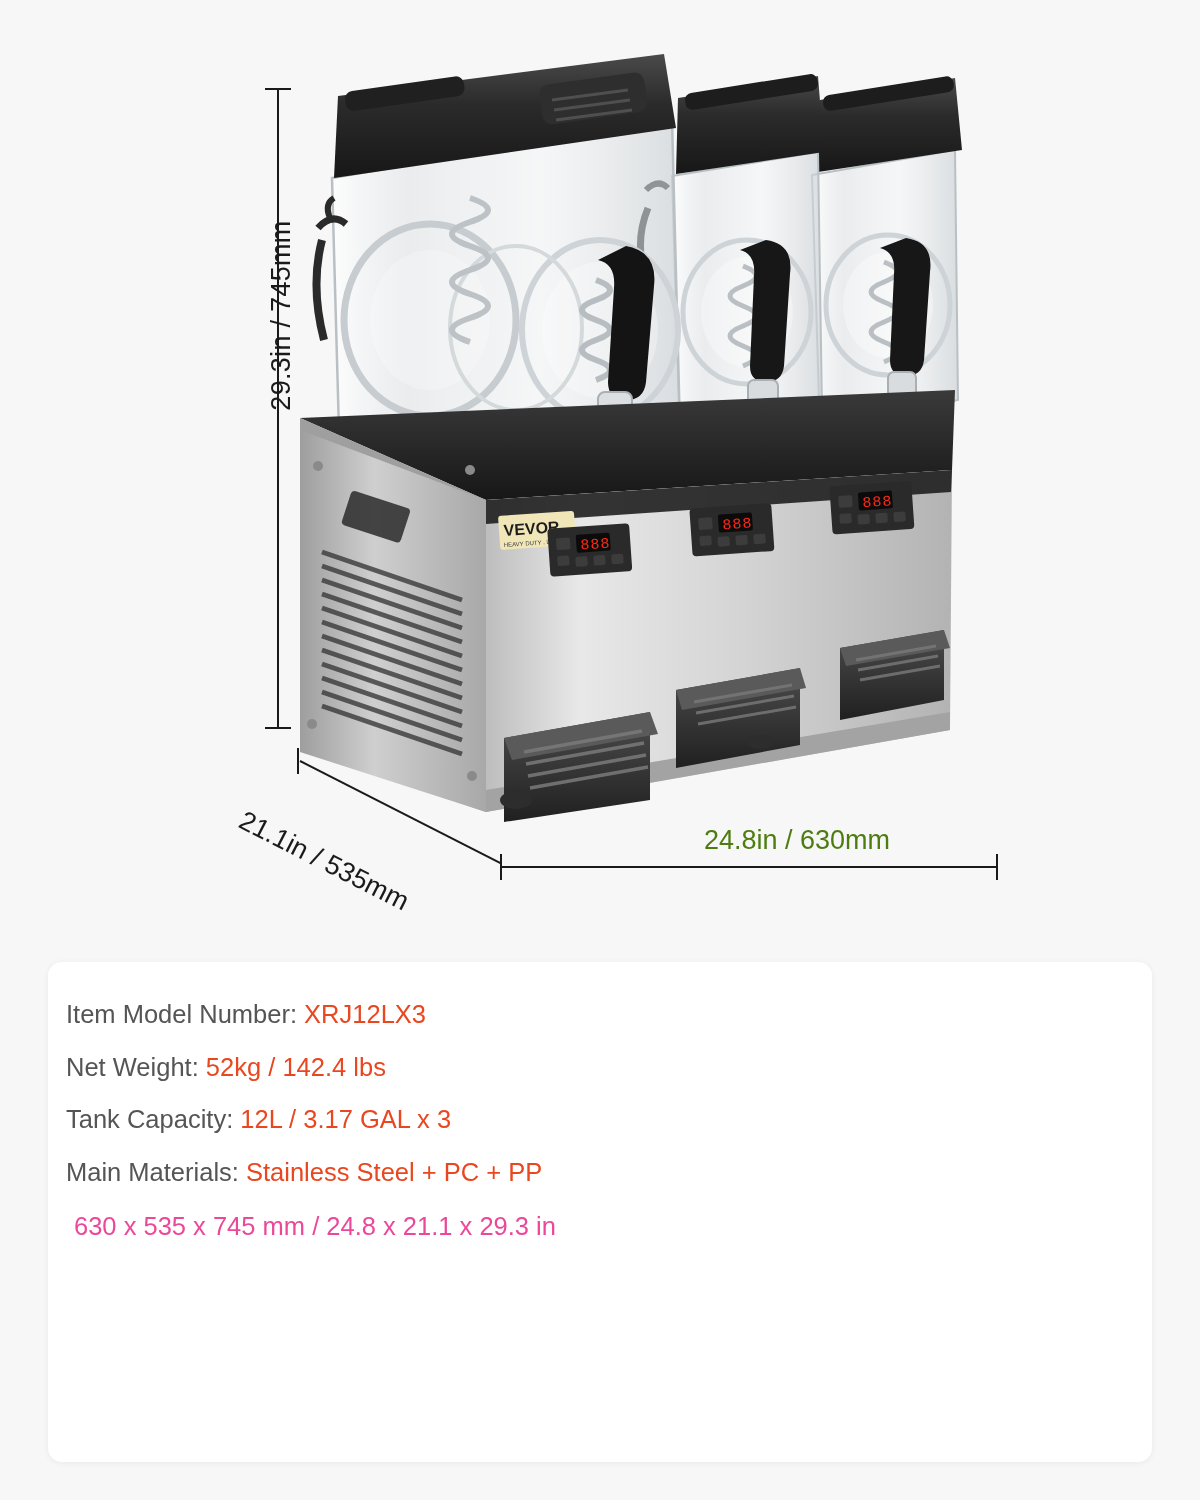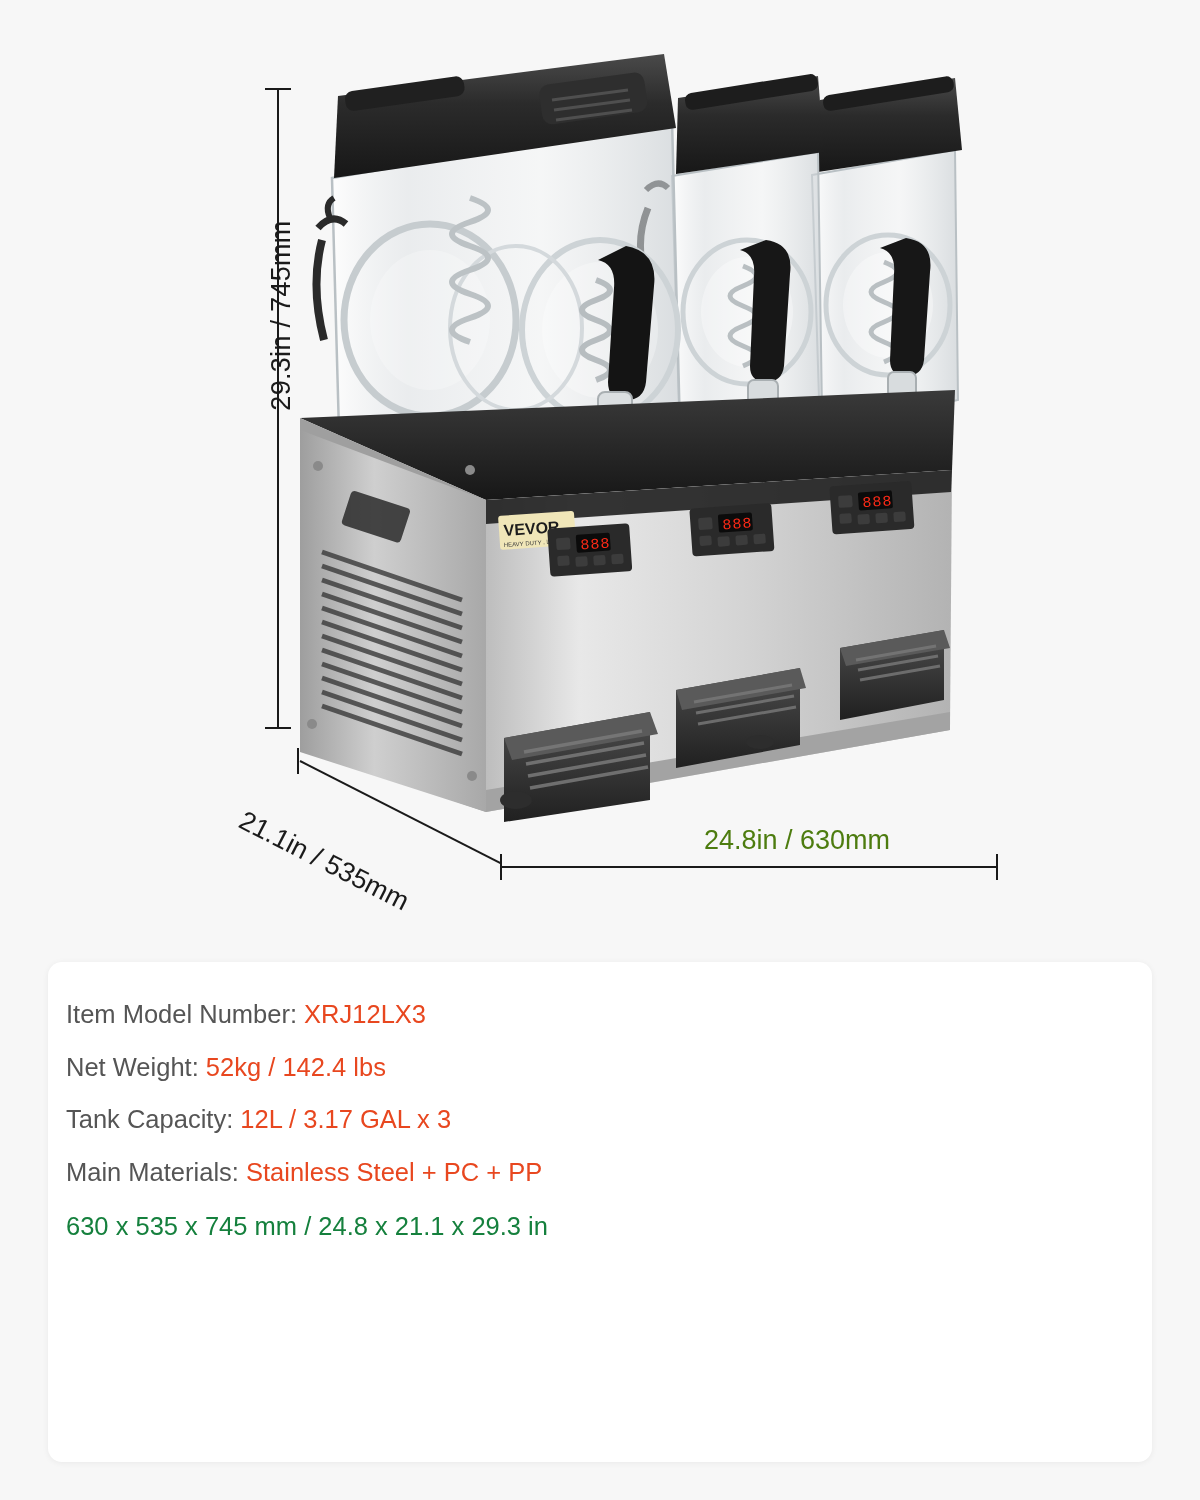--- a/index.html
+++ b/index.html
@@ -141,22 +141,23 @@
     line-height: 1.0;
     margin-bottom: 27px;
     color: #4a4a4a;
     white-space: nowrap;
   }
   .spec-label { color: #555555; }
   .spec-value { color: #e8471f; }
   .spec-row-size { margin-bottom: 8px; }
   .size-value {
     font-size: 25.5px;
-    color: #15803d;
+    color: #ec4899;
     margin-top: 0;
+    margin-left: 8px;
   }
   .acc-head {
     font-size: 25.5px;
     color: #555555;
     margin-bottom: 27px;
   }
   .acc-item {
     font-size: 25.5px;
     color: #e8471f;
     margin-bottom: 27px;

